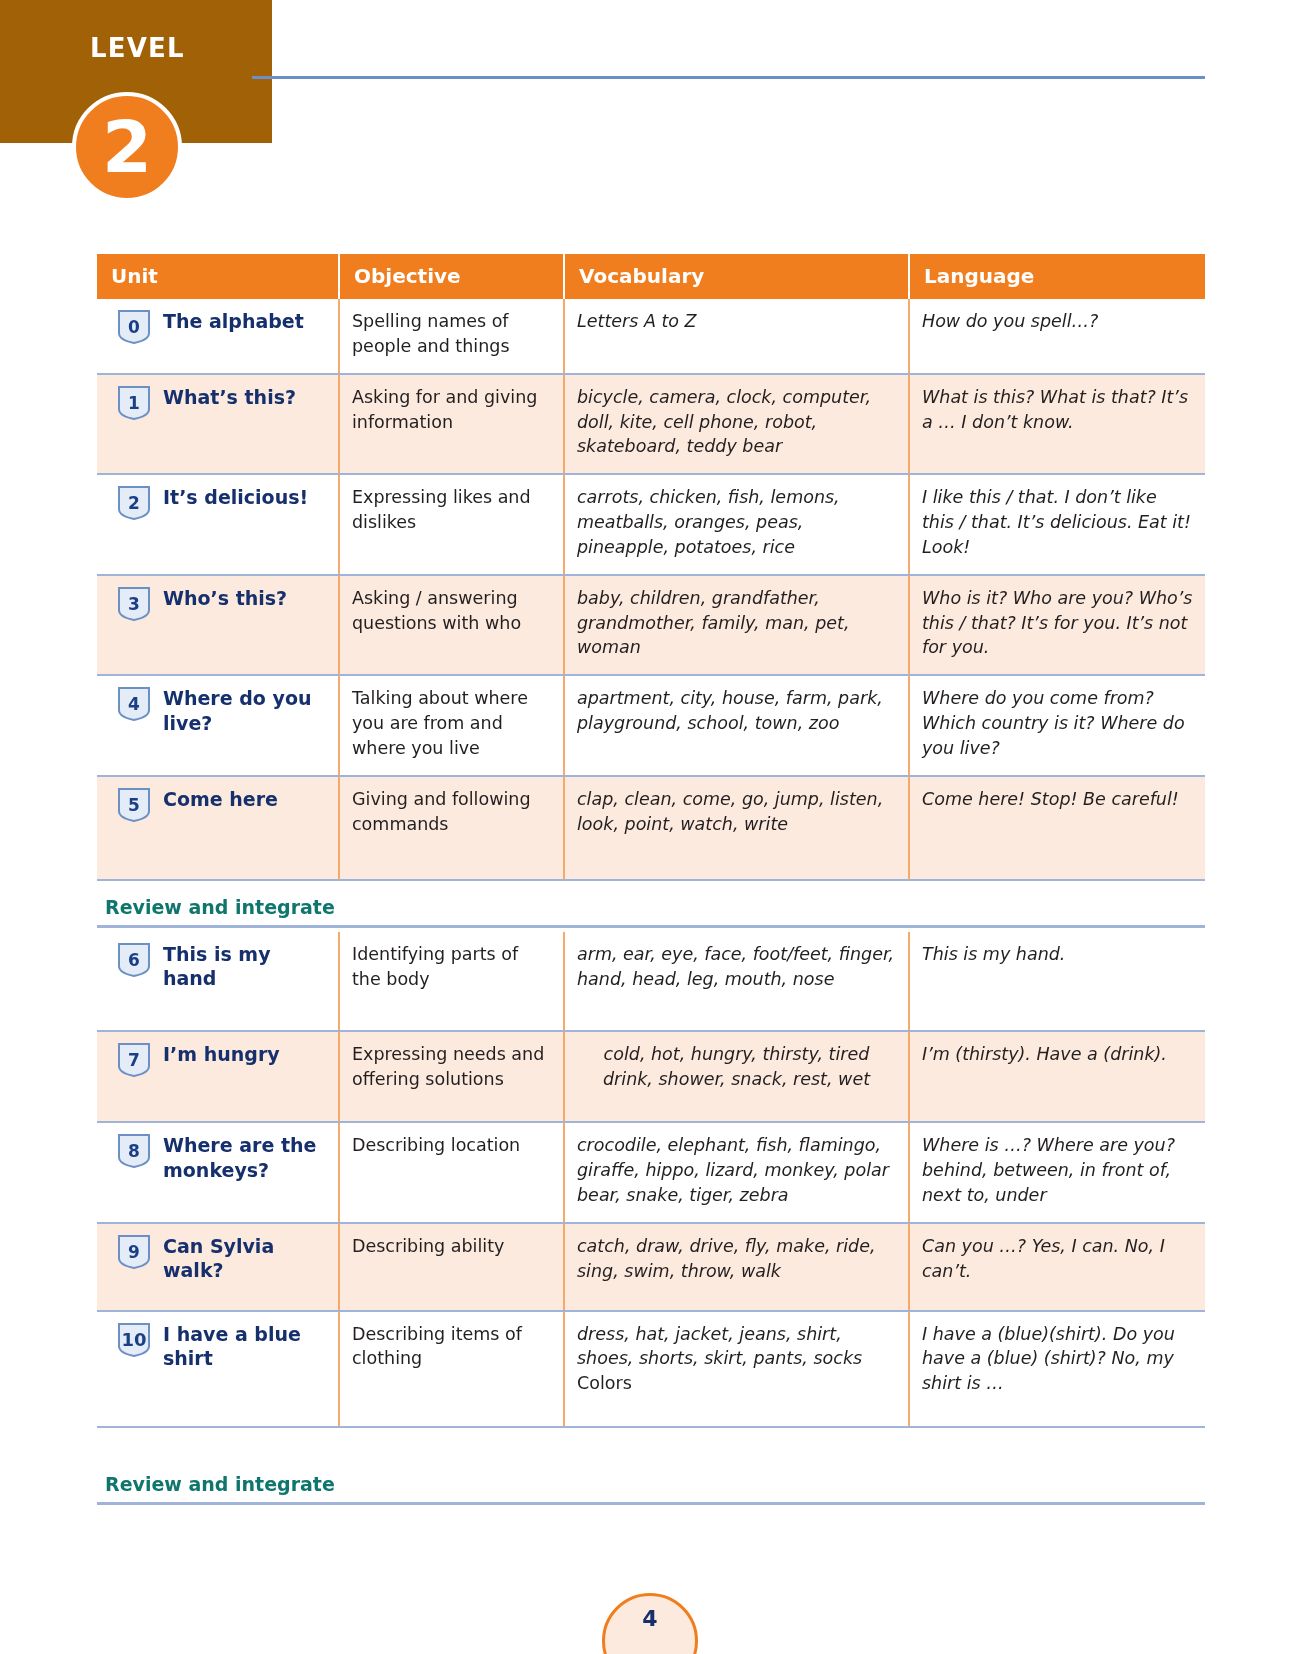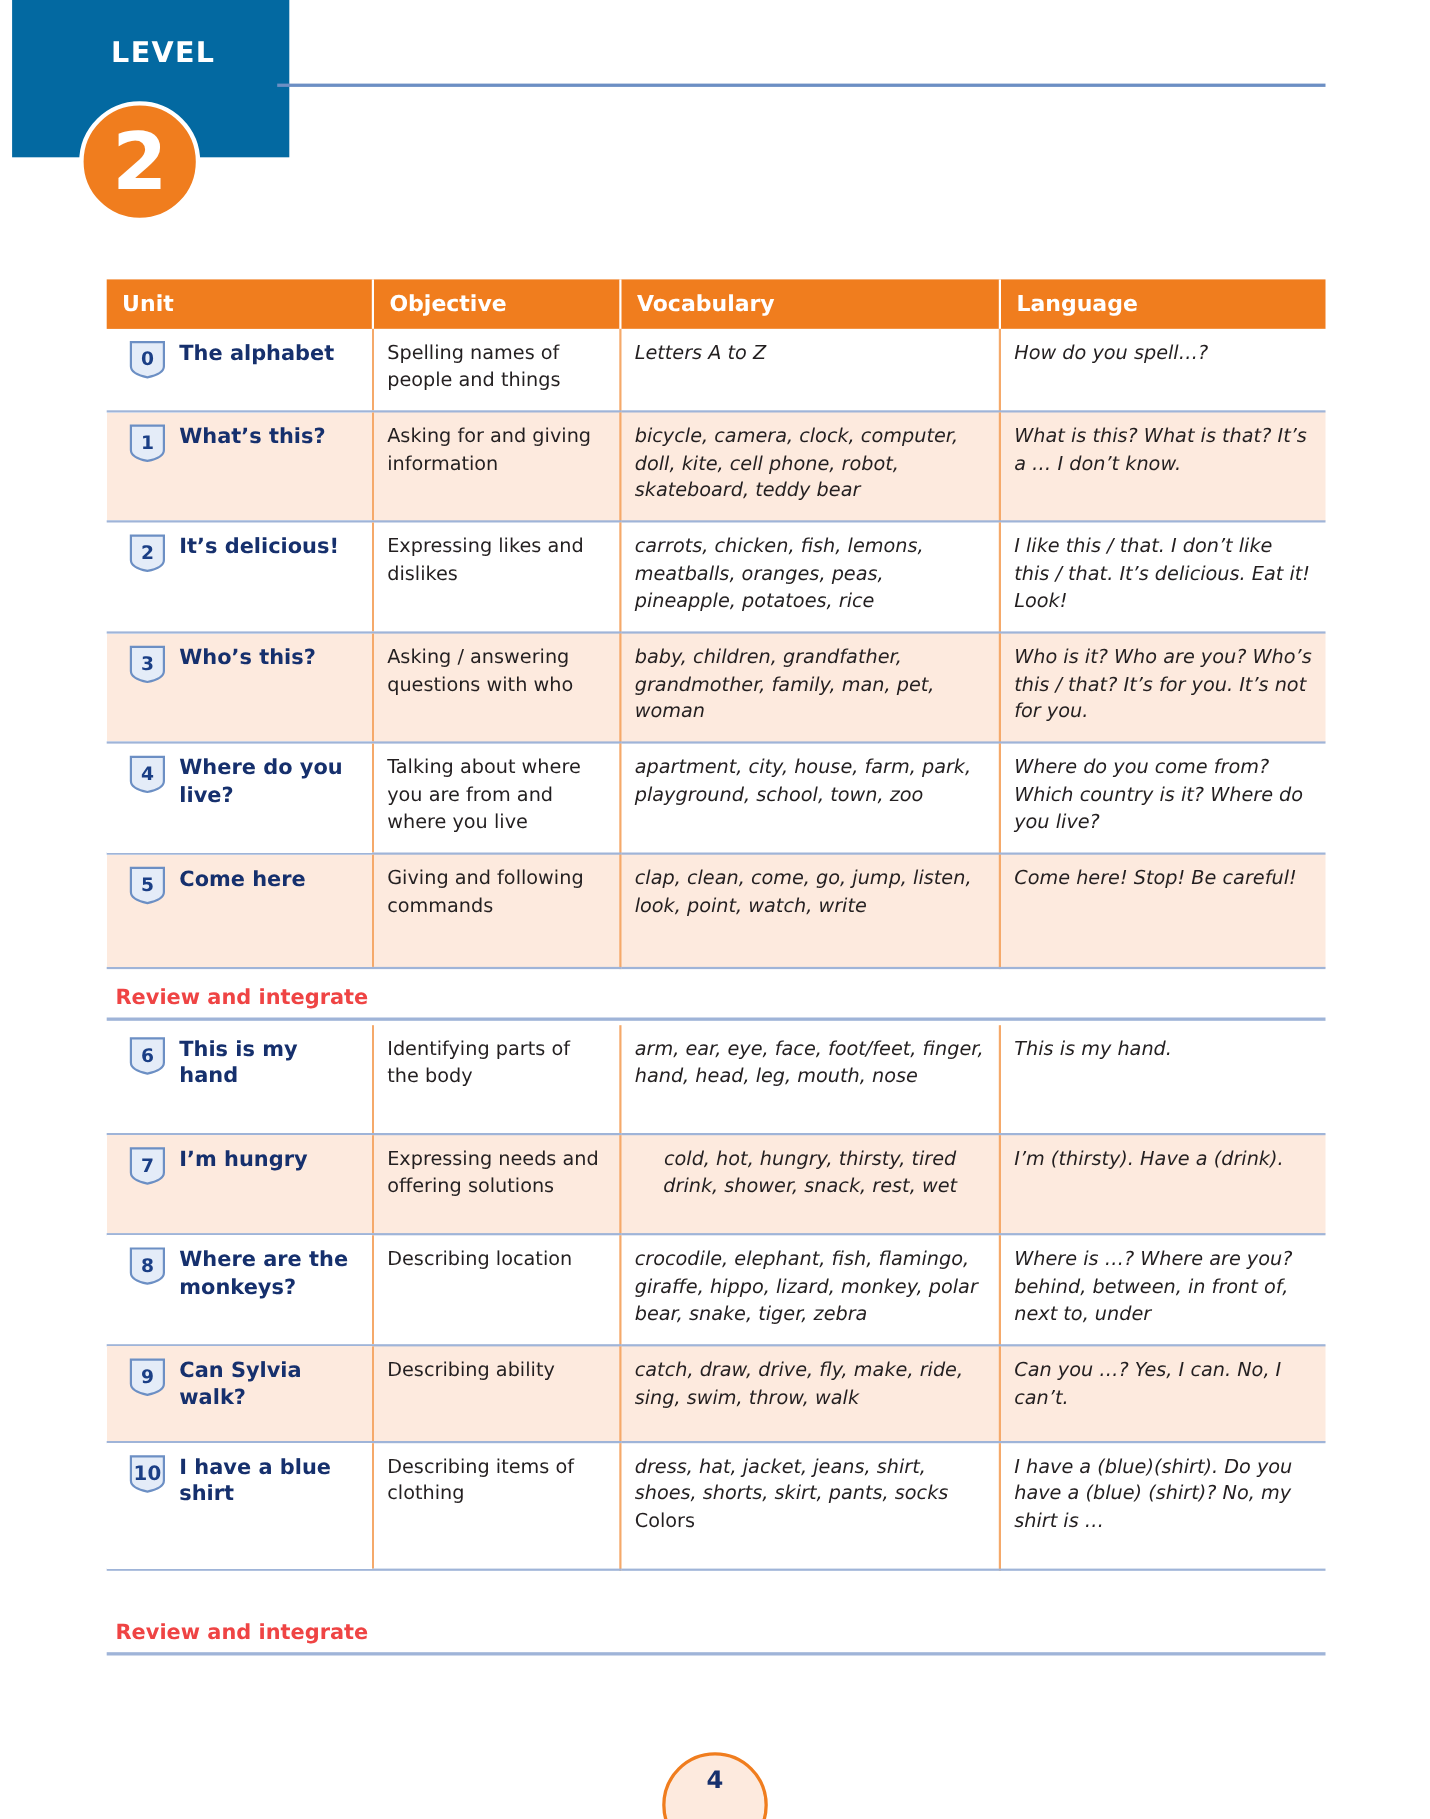--- a/index.html
+++ b/index.html
@@ -12,24 +12,24 @@
     height: 1654px;
     position: relative;
     font-family: "DejaVu Sans", sans-serif;
     overflow: hidden;
   }
 
   
   .level-block {
     position: absolute;
     top: 0;
-    left: 11px;
-    width: 252px;
+    left: 0;
+    width: 272px;
     height: 143px;
-    background: #0369a1;
+    background: #a16207;
   }
   .level-word {
     position: absolute;
     top: 33px;
     left: 90px;
     color: #ffffff;
     font-size: 26px;
     font-weight: bold;
     letter-spacing: 1.2px;
     font-family: "DejaVu Sans", sans-serif;
@@ -156,21 +156,21 @@
   .nonitalic { font-style: normal; }
   .ital { font-style: italic; }
 
   
   .review-bar {
     position: absolute;
     left: 97px;
     width: 1108px;
   }
   .review-label {
-    color: #ef4444;
+    color: #0f766e;
     font-size: 19px;
     font-weight: bold;
     padding: 6px 0 7px 8px;
     font-family: "DejaVu Sans", sans-serif;
   }
   .review-rule {
     width: 100%;
     height: 3px;
     background: #9fb4d8;
   }

